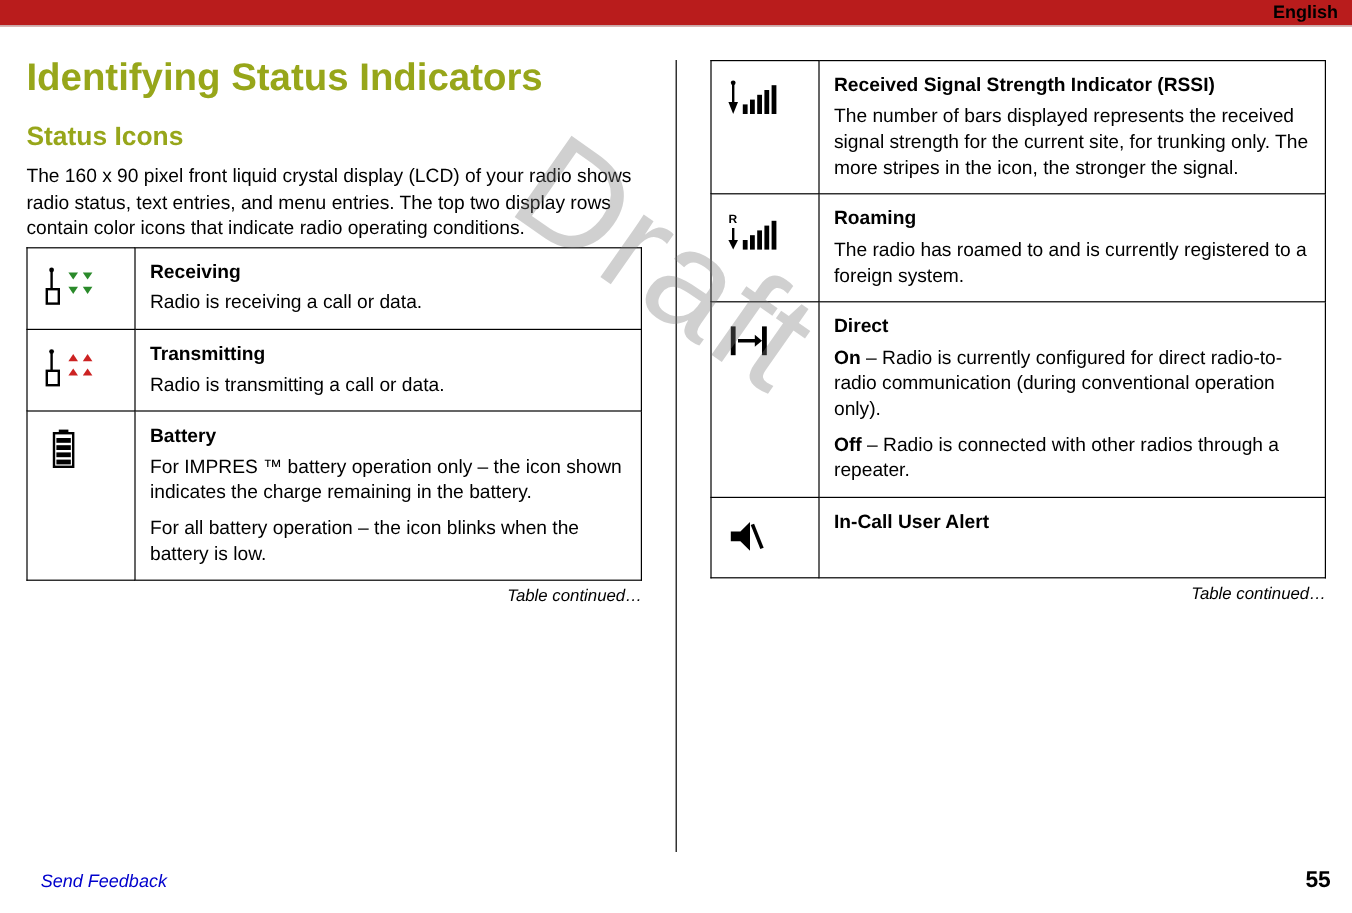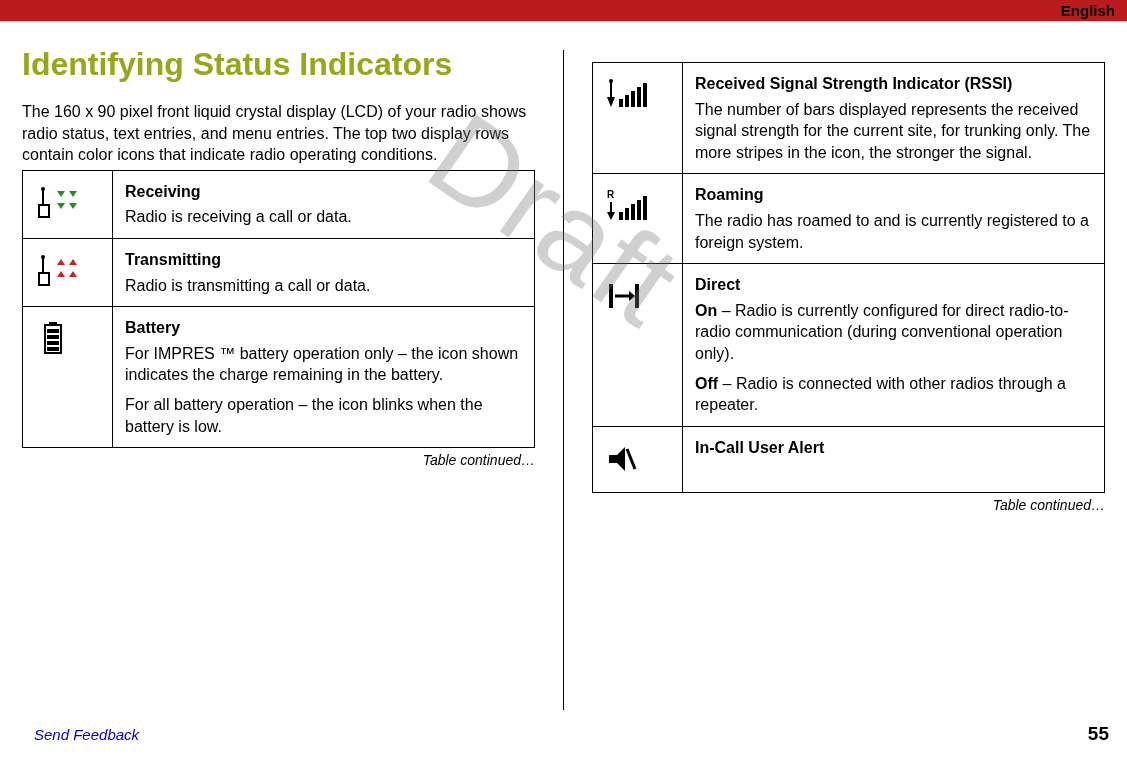--- a/index.html
+++ b/index.html
@@ -31,20 +31,21 @@
 
 <div class="topbar">
   <span class="lang">English</span>
 </div>
 
 <div class="watermark">Draft</div>
 
 <div class="page">
   <div class="col">
     <h1>Identifying Status Indicators</h1>
+    <h2>Status Icons</h2>
     <p class="intro">The 160 x 90 pixel front liquid crystal display (LCD) of your radio shows radio status, text entries, and menu entries. The top two display rows contain color icons that indicate radio operating conditions.</p>
 
     <table class="icons">
       <tbody id="left-tbody">
           <tr>
             <td class="iconcell"><span class="iconbox"><svg class="icon-svg" viewBox="0 0 44 36">
                   <line x1="8" y1="4" x2="8" y2="20" stroke="#000" stroke-width="2"></line>
                   <circle cx="8" cy="4" r="2" fill="#000"></circle>
                   <rect x="4" y="20" width="10" height="12" fill="none" stroke="#000" stroke-width="2"></rect>
                   <polygon points="22,6 30,6 26,12" fill="#2a8a2a"></polygon>
@@ -88,21 +89,21 @@
             </td>
           </tr>
         </tbody>
     </table>
     <div class="cont">Table continued…</div>
   </div>
 
   <div class="divider"></div>
 
   <div class="col">
-    <table class="icons" style="margin-top:16px;">
+    <table class="icons" style="margin-top:4px;">
       <tbody id="right-tbody">
           <tr>
             <td class="iconcell"><span class="iconbox"><svg class="icon-svg" viewBox="0 0 44 36">
                   <line x1="6" y1="4" x2="6" y2="20" stroke="#000" stroke-width="2"></line>
                   <circle cx="6" cy="4" r="2" fill="#000"></circle>
                   <polygon points="2,20 10,20 6,30" fill="#000"></polygon>
                   <rect x="14" y="22" width="4" height="8" fill="#000"></rect>
                   <rect x="20" y="18" width="4" height="12" fill="#000"></rect>
                   <rect x="26" y="14" width="4" height="16" fill="#000"></rect>
                   <rect x="32" y="10" width="4" height="20" fill="#000"></rect>

